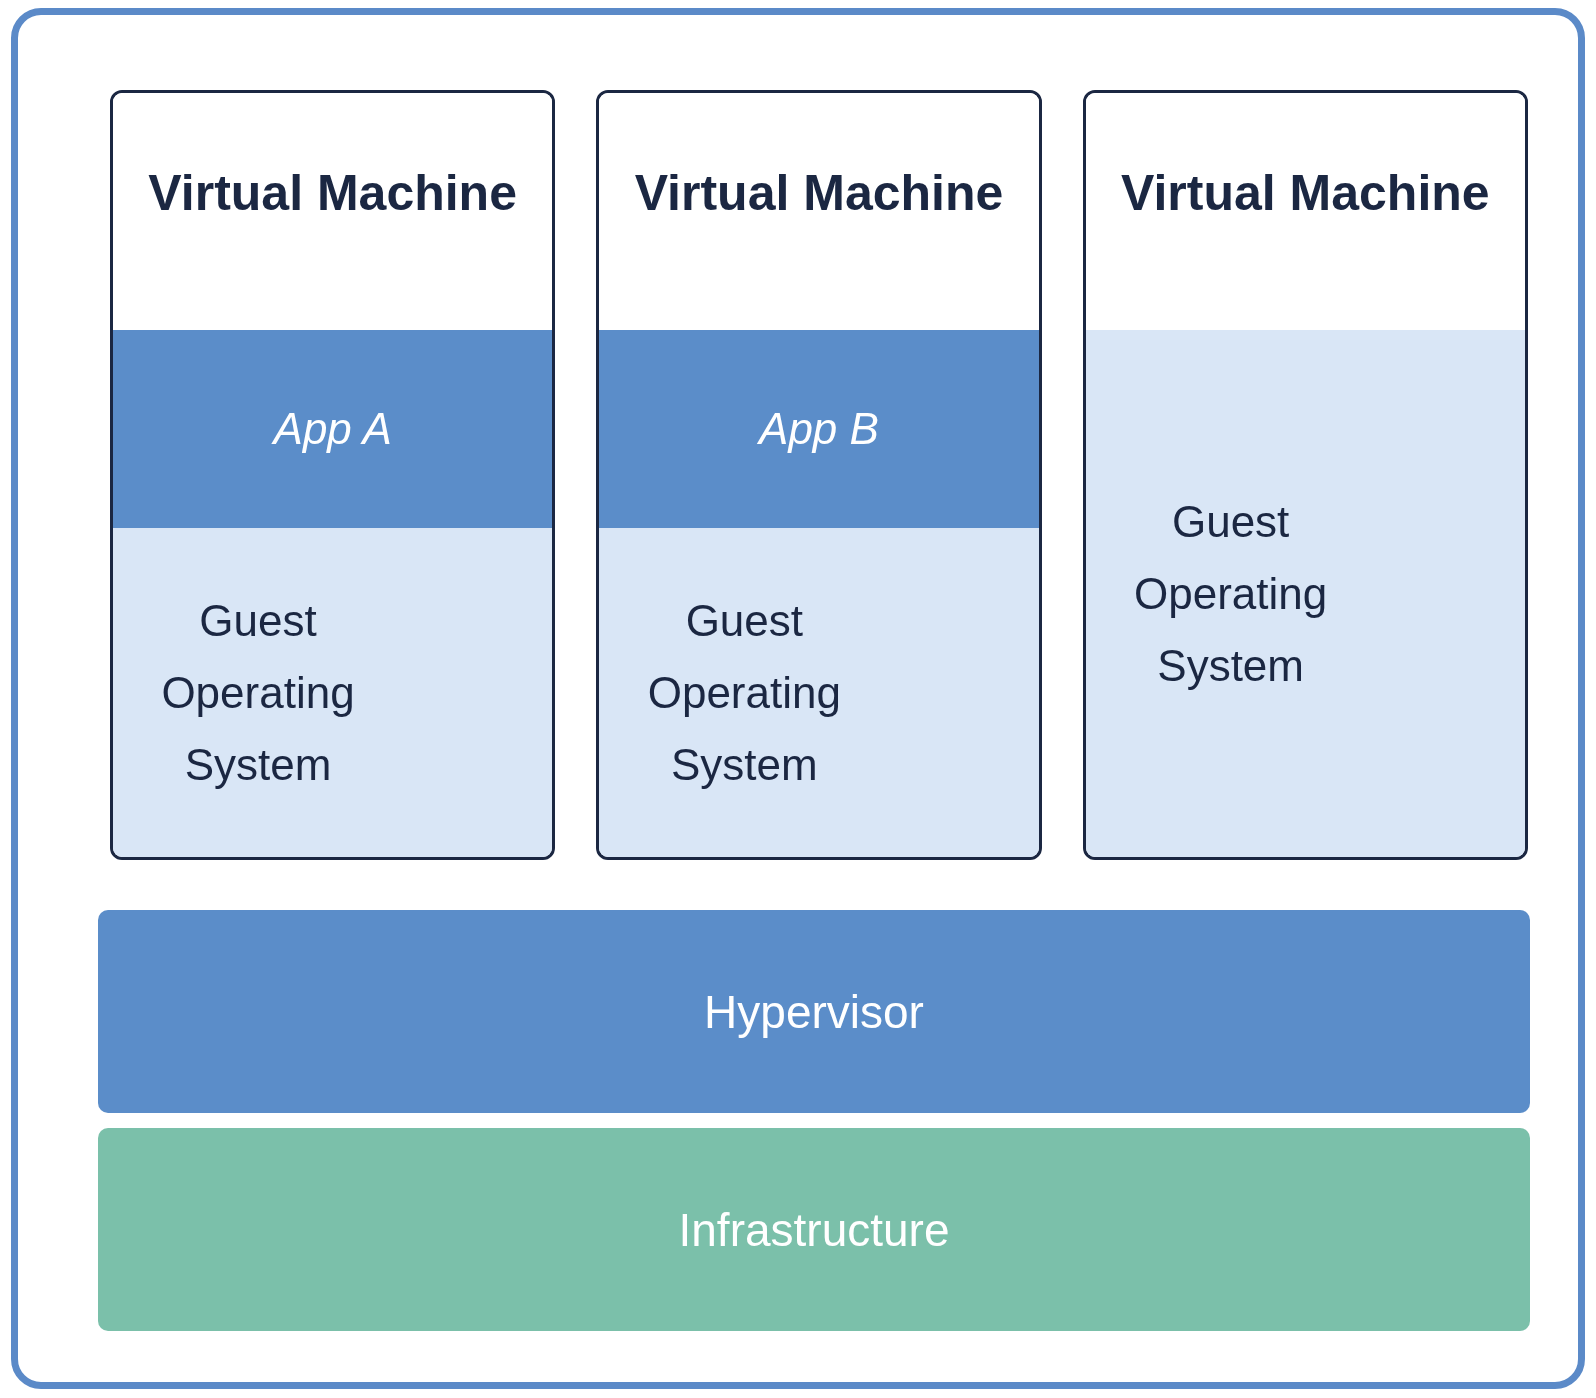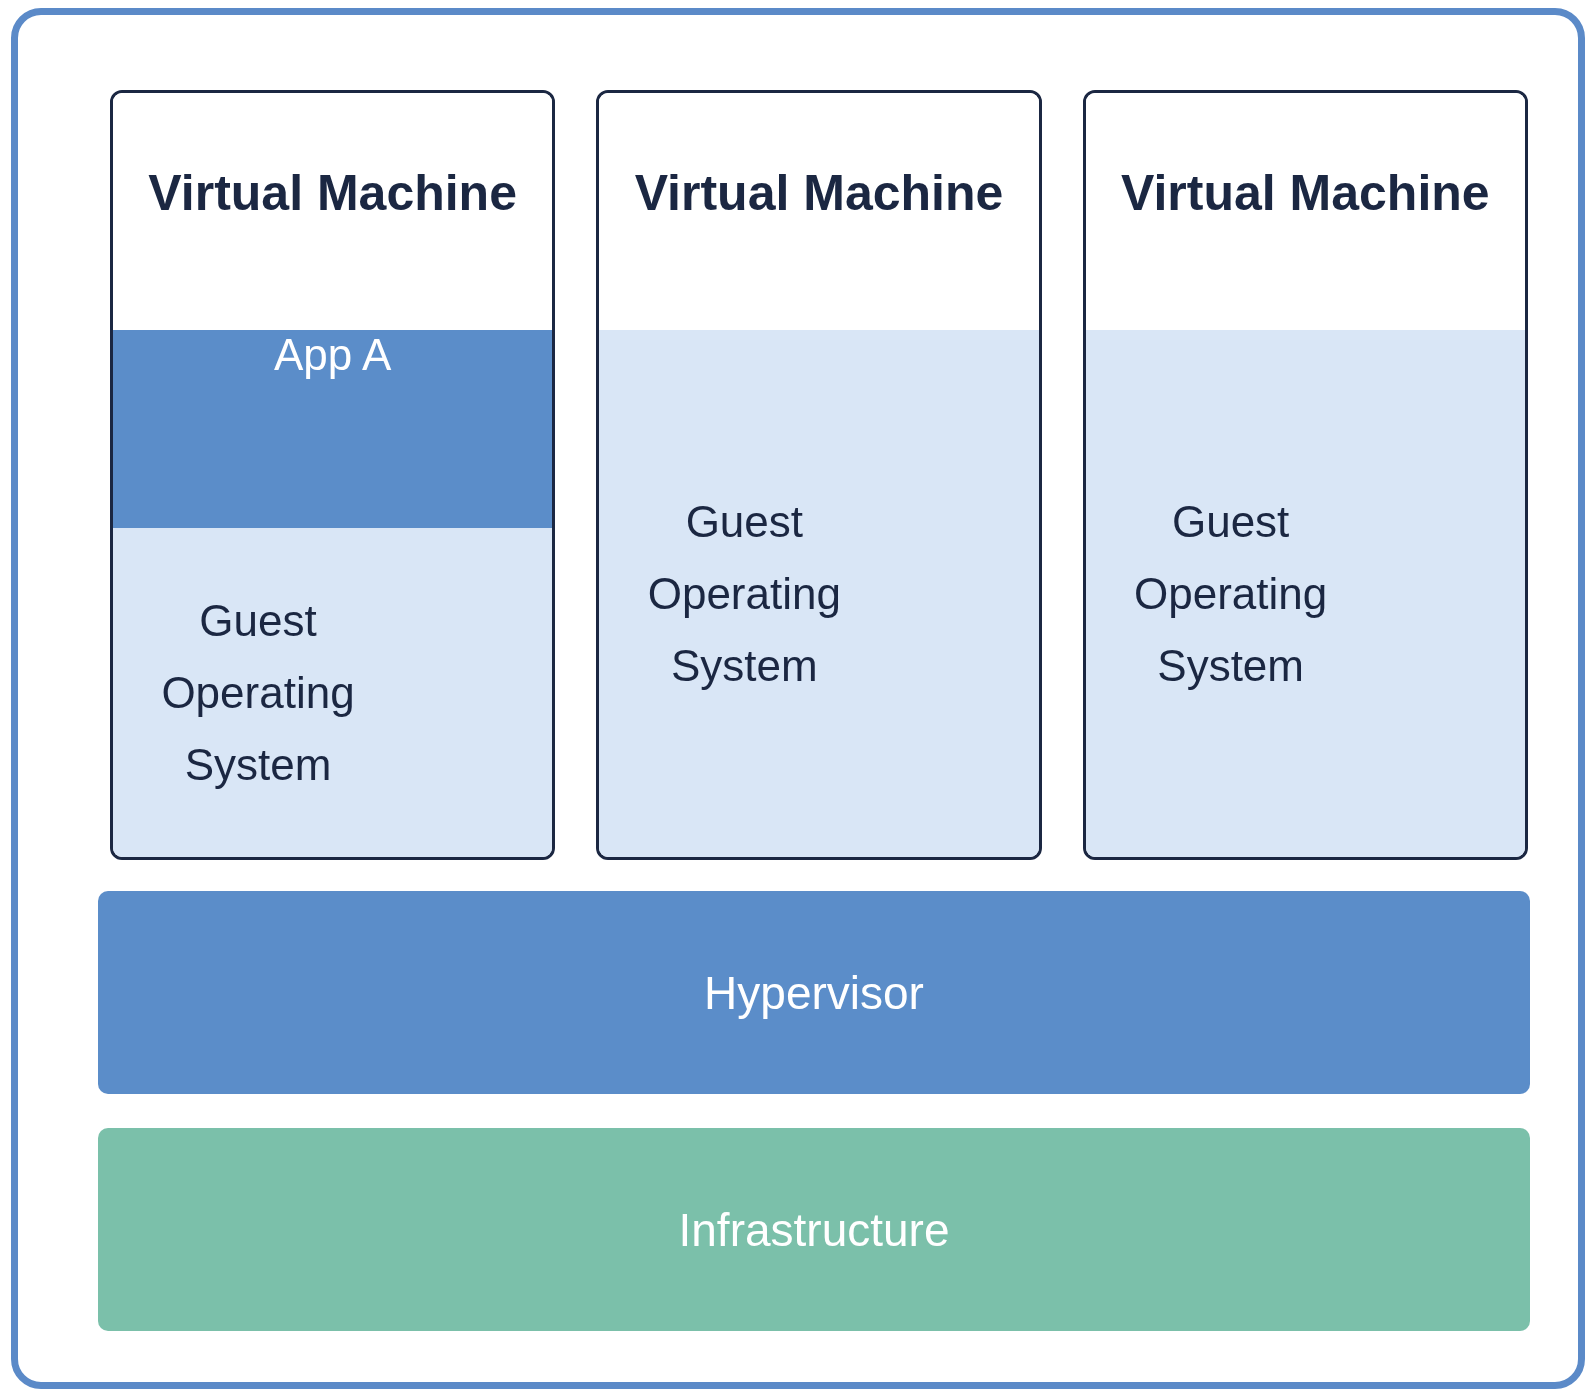--- a/index.html
+++ b/index.html
@@ -45,24 +45,25 @@
   .vm-title {
     font-size: 50px;
     font-weight: bold;
     color: #1b2742;
     letter-spacing: 0px;
     white-space: nowrap;
   }
   .app-block {
     height: 198px;
     display: flex;
-    align-items: flex-start;
+    align-items: center;
     justify-content: center;
     color: #ffffff;
     font-size: 44px;
+    font-style: italic;
   }
   .guest-os-block {
     flex: 1 1 auto;
     display: flex;
     align-items: center;
     justify-content: flex-start;
     text-align: center;
     color: #1b2742;
     font-size: 44px;
     line-height: 72px;
@@ -101,37 +102,40 @@
       </div>
       <div class="guest-os-block" style="background-color: rgb(217, 230, 246);">
         <span class="guest-os-text">Guest Operating System</span>
       </div>
     </div>
 
     <div class="vm-box">
       <div class="vm-header">
         <span class="vm-title">Virtual Machine</span>
       </div>
+      <div class="app-block" style="background-color: rgb(91, 141, 201);">
+        <span>App B</span>
+      </div>
       <div class="guest-os-block" style="background-color: rgb(217, 230, 246);">
         <span class="guest-os-text">Guest Operating System</span>
       </div>
     </div>
 
     <div class="vm-box">
       <div class="vm-header">
         <span class="vm-title">Virtual Machine</span>
       </div>
       <div class="guest-os-block" style="background-color: rgb(217, 230, 246);">
         <span class="guest-os-text">Guest Operating System</span>
       </div>
     </div>
 
   </div>
 
-  <div class="layer layer-hypervisor" style="background-color: rgb(91, 141, 201);">
+  <div class="layer layer-hypervisor" style="background-color: rgb(91, 141, 201); margin-top: 19px;">
     <span>Hypervisor</span>
   </div>
 
   <div class="layer layer-infrastructure" style="background-color: rgb(123, 192, 170);">
     <span>Infrastructure</span>
   </div>
 
 </div>
 
 </body></html>

